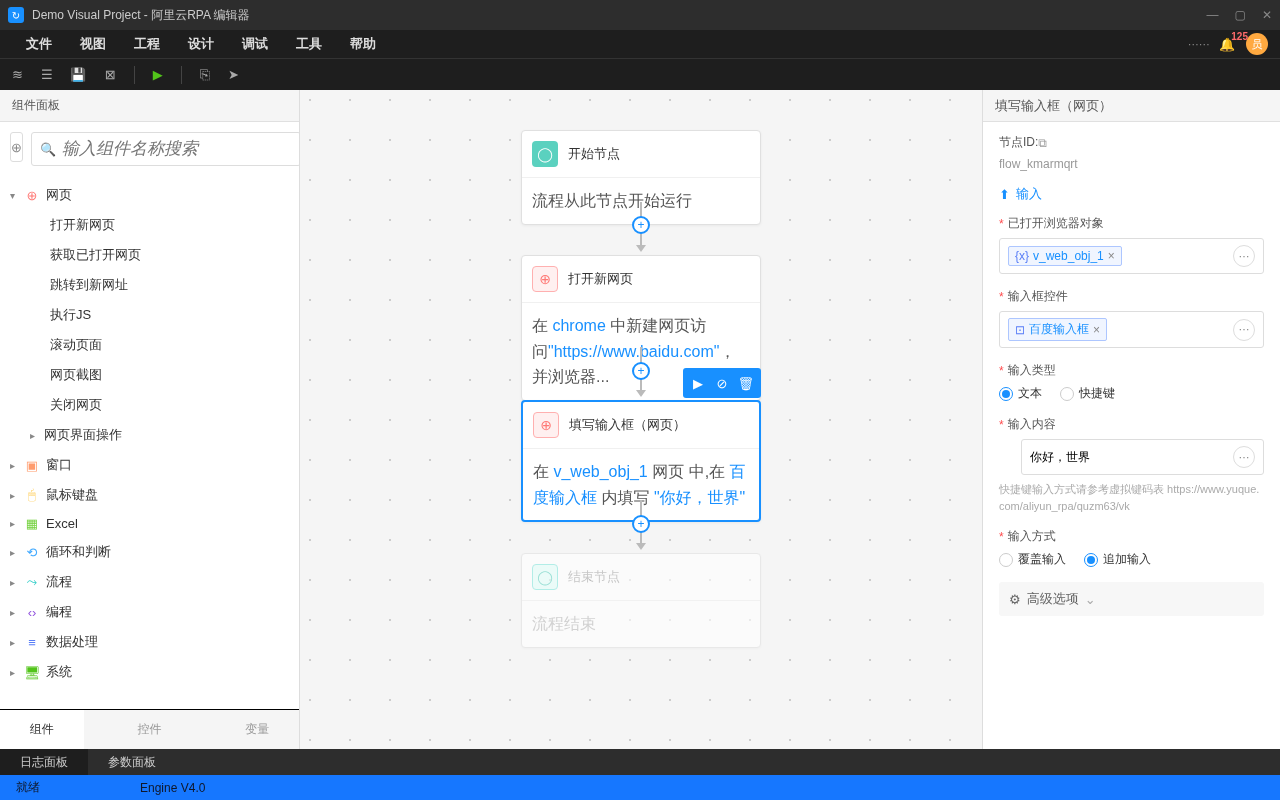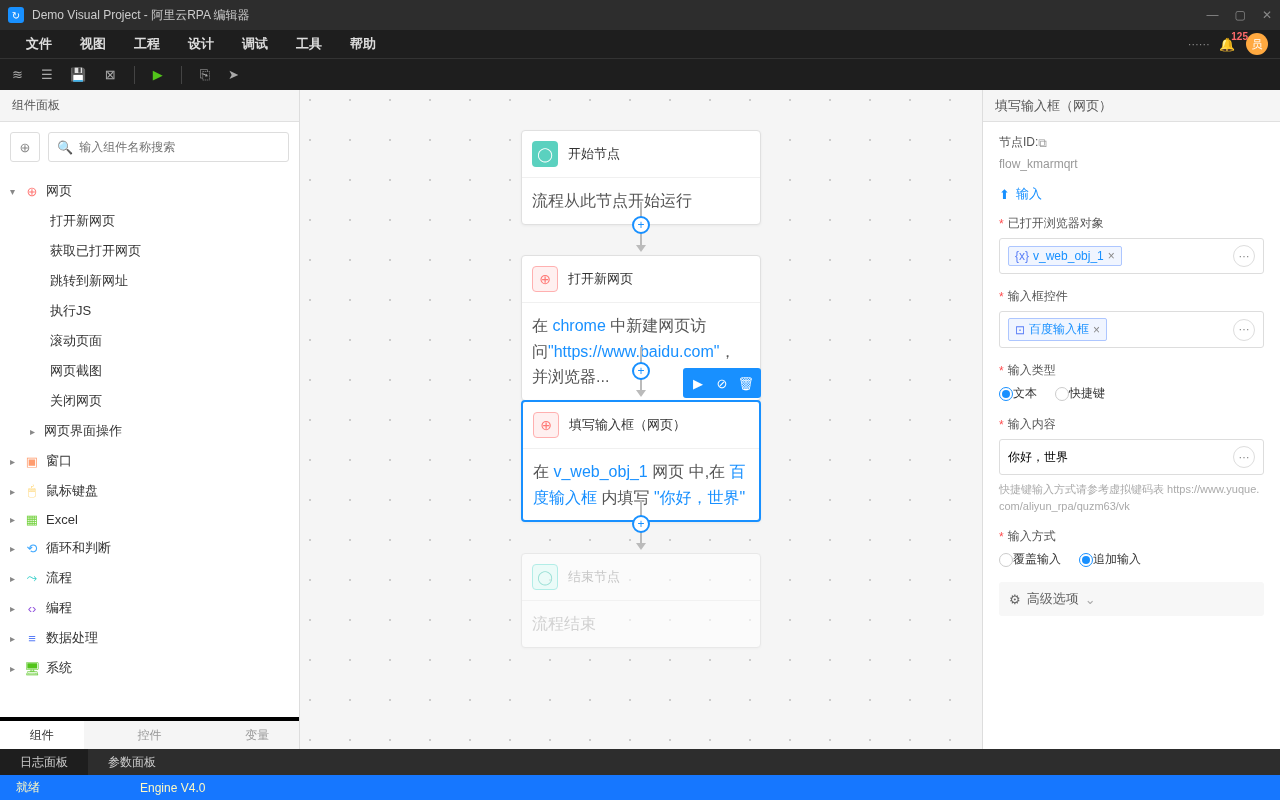--- a/index.html
+++ b/index.html
@@ -21,38 +21,38 @@
 .toolbar .sep { width: 1px; height: 18px; background: #444; }
 .toolbar .run { color: #52c41a; }
 
 .main { display: flex; height: 659px; }
 
 .left-panel { width: 300px; background: #fff; border-right: 1px solid #ddd; display: flex; flex-direction: column; }
 .panel-header { height: 32px; background: #f5f5f5; border-bottom: 1px solid #e0e0e0; display: flex; align-items: center; padding: 0 12px; font-size: 12px; color: #555; }
 .search-row { display: flex; padding: 10px; gap: 8px; }
 .search-row .anchor { width: 30px; height: 30px; border: 1px solid #ddd; border-radius: 3px; display: flex; align-items: center; justify-content: center; color: #888; cursor: pointer; }
 .search-row .sbox { flex: 1; border: 1px solid #ddd; border-radius: 3px; display: flex; align-items: center; padding: 0 8px; color: #bbb; }
-.search-row .sbox input { border: none; outline: none; flex: 1; font-size: 12px; padding: 6px; }
+.search-row .sbox input { border: none; outline: none; flex: 1; font-size: 17px; padding: 6px; font-style: italic; }
 .tree { flex: 1; overflow: auto; padding: 4px 0; }
 .tree-item { display: flex; align-items: center; padding: 6px 10px; cursor: pointer; font-size: 13px; color: #333; }
 .tree-item .caret { width: 14px; color: #888; font-size: 10px; }
 .tree-item .ticon { width: 16px; margin-right: 6px; text-align: center; }
 .indent1 { padding-left: 30px; }
 .indent2 { padding-left: 50px; }
 .web-icon { color: #ff7875; }
 .win-icon { color: #ff9c6e; }
 .mouse-icon { color: #ffc53d; }
 .excel-icon { color: #73d13d; }
 .loop-icon { color: #40a9ff; }
 .flow-icon { color: #36cfc9; }
 .code-icon { color: #9254de; }
 .data-icon { color: #597ef7; }
 .sys-icon { color: #52c41a; }
 
-.left-tabs { height: 32px; background: #f5f5f5; border-top: 4px solid #000000; display: flex; gap: 24px; }
+.left-tabs { height: 40px; background: #f5f5f5; border-top: 1px solid #000000; display: flex; gap: 24px; }
 .left-tab { flex: 1; display: flex; align-items: center; justify-content: center; font-size: 12px; color: #999; cursor: pointer; }
 .left-tab.active { background: #fff; color: #333; }
 
 .canvas { flex: 1; background: #f5f5f5; position: relative; background-image: radial-gradient(#ccc 1px, transparent 1px); background-size: 40px 40px; background-position: -10px -10px; overflow: visible; }
 
 .node { position: absolute; left: 50%; transform: translateX(-50%); width: 240px; background: #fff; border: 1px solid #e0e0e0; border-radius: 4px; box-shadow: 0 1px 3px rgba(0,0,0,0.05); }
 .node.selected { border: 2px solid #1890ff; }
 .node.disabled { opacity: 0.6; }
 .node-head { display: flex; align-items: center; padding: 10px; border-bottom: 1px solid #f0f0f0; }
 .node-icon { width: 26px; height: 26px; border-radius: 4px; margin-right: 10px; display: flex; align-items: center; justify-content: center; font-size: 14px; }
@@ -78,34 +78,34 @@
 .prop-label { color: #555; margin-bottom: 6px; display: flex; align-items: center; }
 .prop-label .req { color: #ff4d4f; margin-right: 4px; }
 .prop-value { color: #999; word-break: break-all; }
 .float-right { float: right; color: #999; cursor: pointer; }
 .section-head { display: flex; align-items: center; gap: 6px; color: #1890ff; font-size: 13px; margin: 8px 0 12px; }
 .input-box { border: 1px solid #ddd; border-radius: 3px; padding: 6px 8px; display: flex; align-items: center; gap: 6px; position: relative; }
 .chip { background: #f0f5ff; border: 1px solid #adc6ff; border-radius: 2px; padding: 2px 6px; color: #1890ff; font-size: 12px; display: flex; align-items: center; gap: 4px; }
 .chip .x { color: #888; cursor: pointer; }
 .dots { margin-left: auto; width: 22px; height: 22px; border: 1px solid #ddd; border-radius: 50%; display: flex; align-items: center; justify-content: center; color: #888; cursor: pointer; font-size: 11px; }
 .radio-group { display: flex; gap: 18px; }
-.radio { display: flex; align-items: center; cursor: pointer; }
+.radio { display: flex; align-items: center; gap: 5px; cursor: pointer; }
 .radio .circ { width: 14px; height: 14px; border: 1px solid #ccc; border-radius: 50%; display: flex; align-items: center; justify-content: center; }
 .radio.checked .circ { border-color: #1890ff; }
 .radio.checked .circ::after { content: ""; width: 8px; height: 8px; background: #1890ff; border-radius: 50%; }
-.text-input { border: 1px solid #ddd; border-radius: 3px; padding: 6px 8px; display: flex; align-items: center; }
+.text-input { border: 1px solid #ddd; border-radius: 3px; padding: 6px 8px; display: flex; align-items: center; margin-left: 22px; }
 .text-input input { border: none; outline: none; flex: 1; font-size: 12px; }
 .helper { color: #aaa; font-size: 11px; line-height: 1.5; margin-top: 6px; word-break: break-all; }
 .adv { background: #f7f7f7; padding: 8px 10px; border-radius: 3px; color: #666; display: flex; align-items: center; gap: 6px; cursor: pointer; }
 
 .bottom-tabs { height: 26px; background: #2d2d2d; display: flex; color: #ccc; font-size: 12px; }
 .bottom-tab { padding: 8px 20px; display: flex; align-items: center; cursor: pointer; }
 .bottom-tab.active { background: #1e1e1e; }
 
-.statusbar { height: 25px; background: #1677ff; color: #fef9c3; font-size: 12px; display: flex; align-items: center; padding: 0 16px; gap: 100px; }
+.statusbar { height: 25px; background: #1677ff; color: #0f172a; font-size: 12px; display: flex; align-items: center; padding: 0 16px; gap: 100px; }
 </style>
 </head>
 <body>
 
 <div class="titlebar">
   <span class="logo">↻</span>
   <span>Demo Visual Project - 阿里云RPA 编辑器</span>
   <div class="winbtns">
     <span>—</span>
     <span>▢</span>

